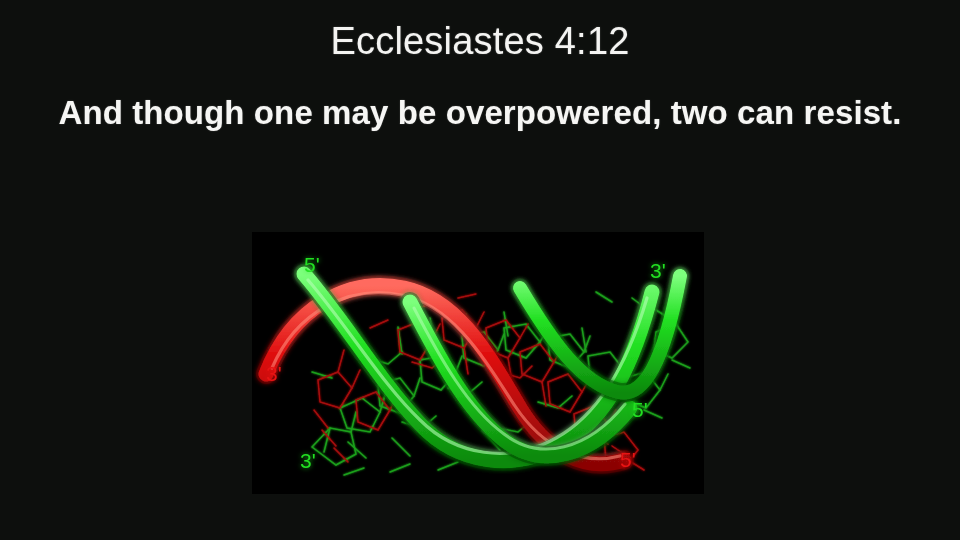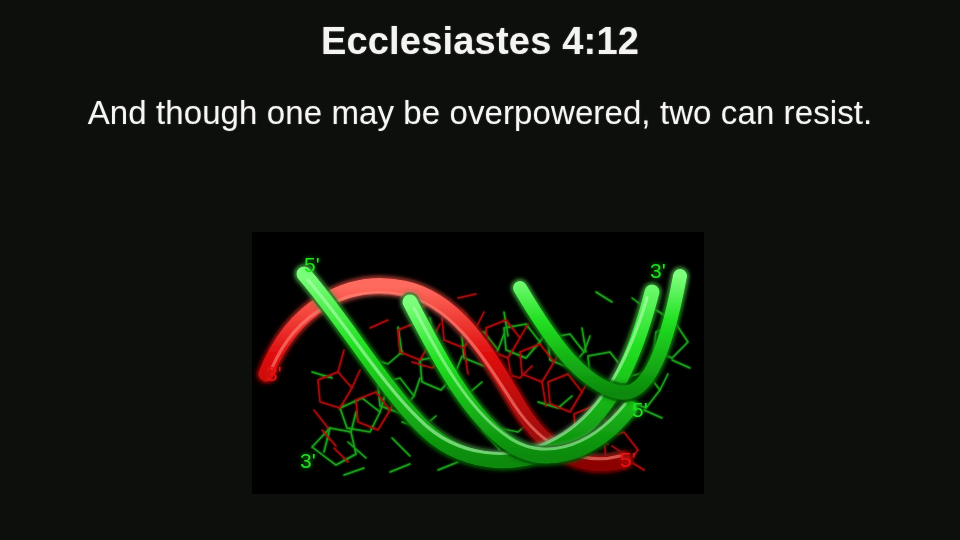--- a/index.html
+++ b/index.html
@@ -4,24 +4,24 @@
 <title>Slide</title>
 <style>
   html,body{margin:0;padding:0;background:#0d0f0d;}
   body{width:960px;height:540px;overflow:hidden;
        font-family:"Liberation Sans","DejaVu Sans",sans-serif;
        color:#ffffff;position:relative;}
   #slide{position:absolute;inset:0;background:#0d0f0d;}
 
   
   #title{position:absolute;top:20px;left:0;width:960px;text-align:center;
-         font-size:38px;font-weight:700;letter-spacing:.2px;color:#f4f4f2;
+         font-size:38px;font-weight:400;letter-spacing:.2px;color:#f4f4f2;
          text-shadow:0 0 2px rgba(255,255,255,.25);}
   #verse{position:absolute;top:96px;left:0;width:960px;text-align:center;}
-  .verse-line{font-size:33px;font-weight:400;color:#f6f6f4;line-height:1;
+  .verse-line{font-size:33px;font-weight:700;color:#f6f6f4;line-height:1;
               margin:0 0 28px 0;letter-spacing:.1px;
               text-shadow:0 0 2px rgba(255,255,255,.22);}
 
   
   #dna-figure{position:absolute;left:252px;top:232px;width:452px;height:262px;}
   #dna-figure svg{display:block;width:452px;height:262px;}
 
   .lbl{position:absolute;font-size:21px;font-weight:400;line-height:1;
        font-family:"Liberation Sans","DejaVu Sans",sans-serif;}
   .lbl-green{color:#22e022;text-shadow:0 0 5px rgba(34,224,34,.75);}

